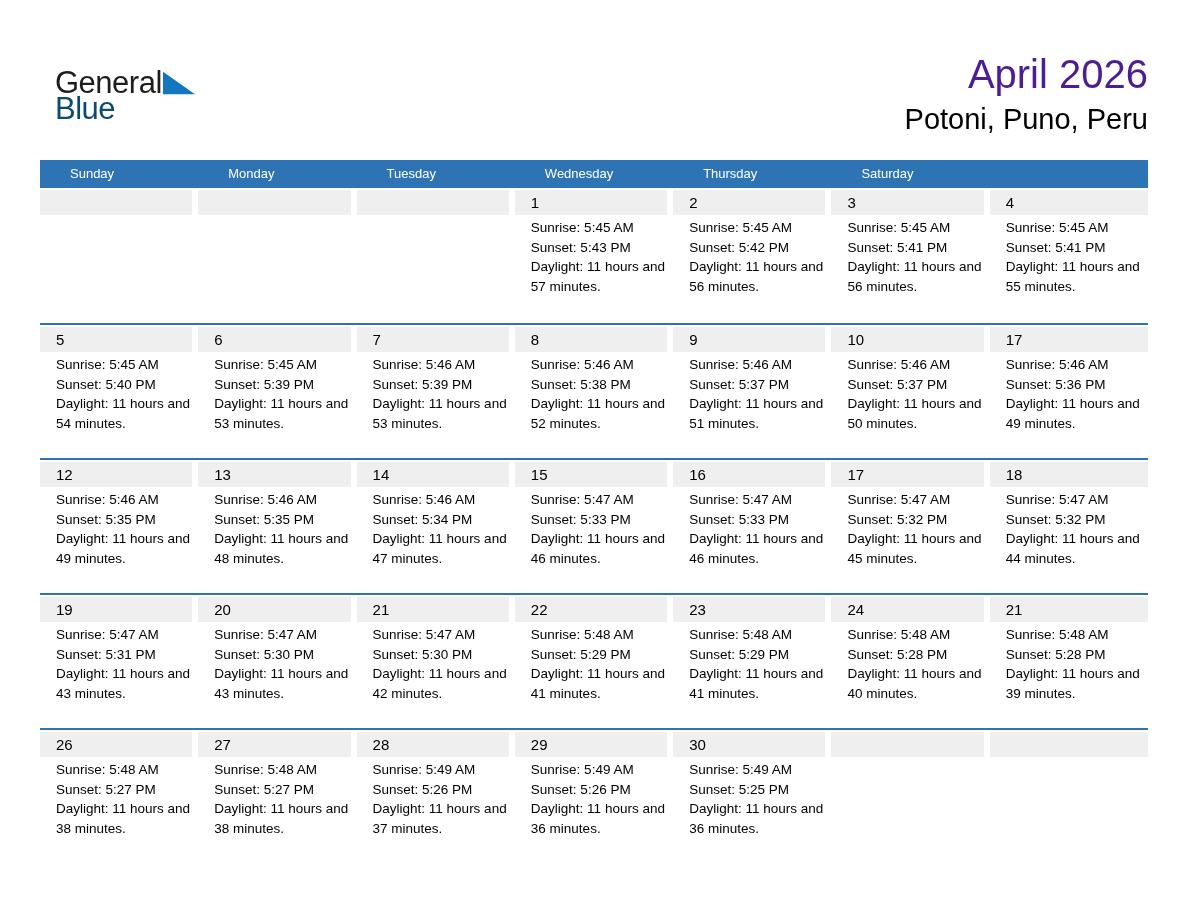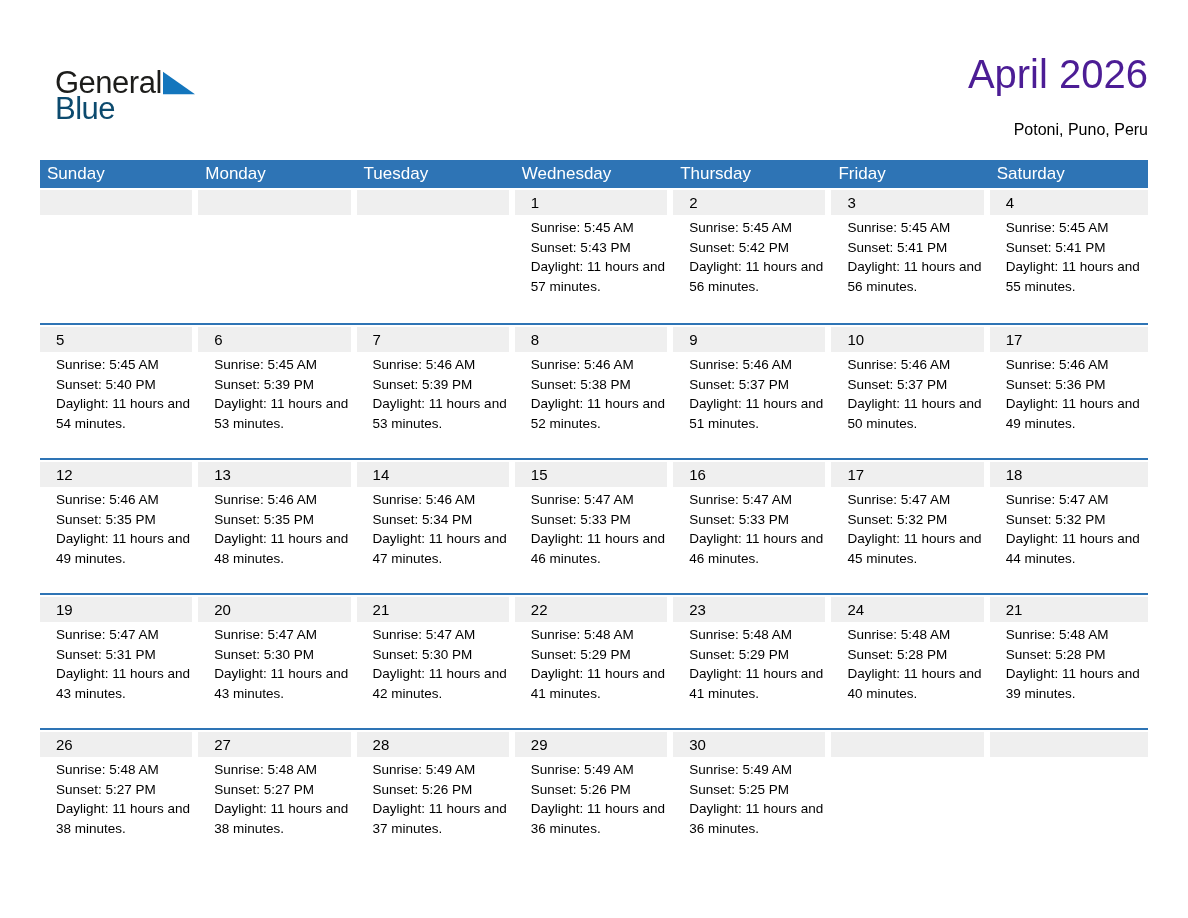--- a/index.html
+++ b/index.html
@@ -19,32 +19,32 @@
     font-size: 31px; color: #1d1d1b; letter-spacing: -0.5px; line-height: 30px;
   }
   .logo-triangle { margin-left: 1px; margin-top: 3px; display: block; }
   .logo-blue {
     font-size: 31px; color: #0c4a6e; letter-spacing: -0.5px;
     line-height: 26px; text-align: left; padding-right: 0px; margin-top: -2px;
   }
 
   .title-block { position: absolute; right: 40px; top: 50px; text-align: right; }
   .month-title { font-size: 40px; line-height: 48px; color: #4c1d95; font-weight: 400; }
-  .location { font-size: 16px; line-height: 30px; color: #000; margin-top: 17px; }
+  .location { font-size: 29px; line-height: 30px; color: #000; margin-top: 6px; }
 
   
   .calendar { position: absolute; left: 40px; top: 160px; width: 1108px; }
 
   .weekday-header {
     display: grid; grid-template-columns: repeat(7, 1fr);
     background: #2e74b5; height: 28px;
   }
   .weekday-header .wd {
-    color: #ffffff; font-size: 17px; line-height: 28px;
-    padding-left: 7px; overflow: hidden; white-space: nowrap;
+    color: #ffffff; font-size: 13px; line-height: 28px;
+    padding-left: 30px; overflow: hidden; white-space: nowrap;
   }
 
   .week {
     display: grid; grid-template-columns: repeat(7, 1fr);
     height: 135px; padding-top: 2px;
   }
   .week + .week { border-top: 2px solid #2e74b5; }
 
   .cell { overflow: hidden; }
   .band {
@@ -75,21 +75,20 @@
   <div class="location">Potoni, Puno, Peru</div>
 </div>
 
 <div class="calendar">
   <div class="weekday-header">
     <div class="wd">Sunday</div>
     <div class="wd">Monday</div>
     <div class="wd">Tuesday</div>
     <div class="wd">Wednesday</div>
     <div class="wd">Thursday</div>
-    <div class="wd">Friday</div>
     <div class="wd">Saturday</div>
   </div>
   <div id="weeks-container">
       <div class="week">
         <div class="cell">
           <div class="band"></div>
           <div class="body">
             <div></div>
             <div></div>
             <div></div>

